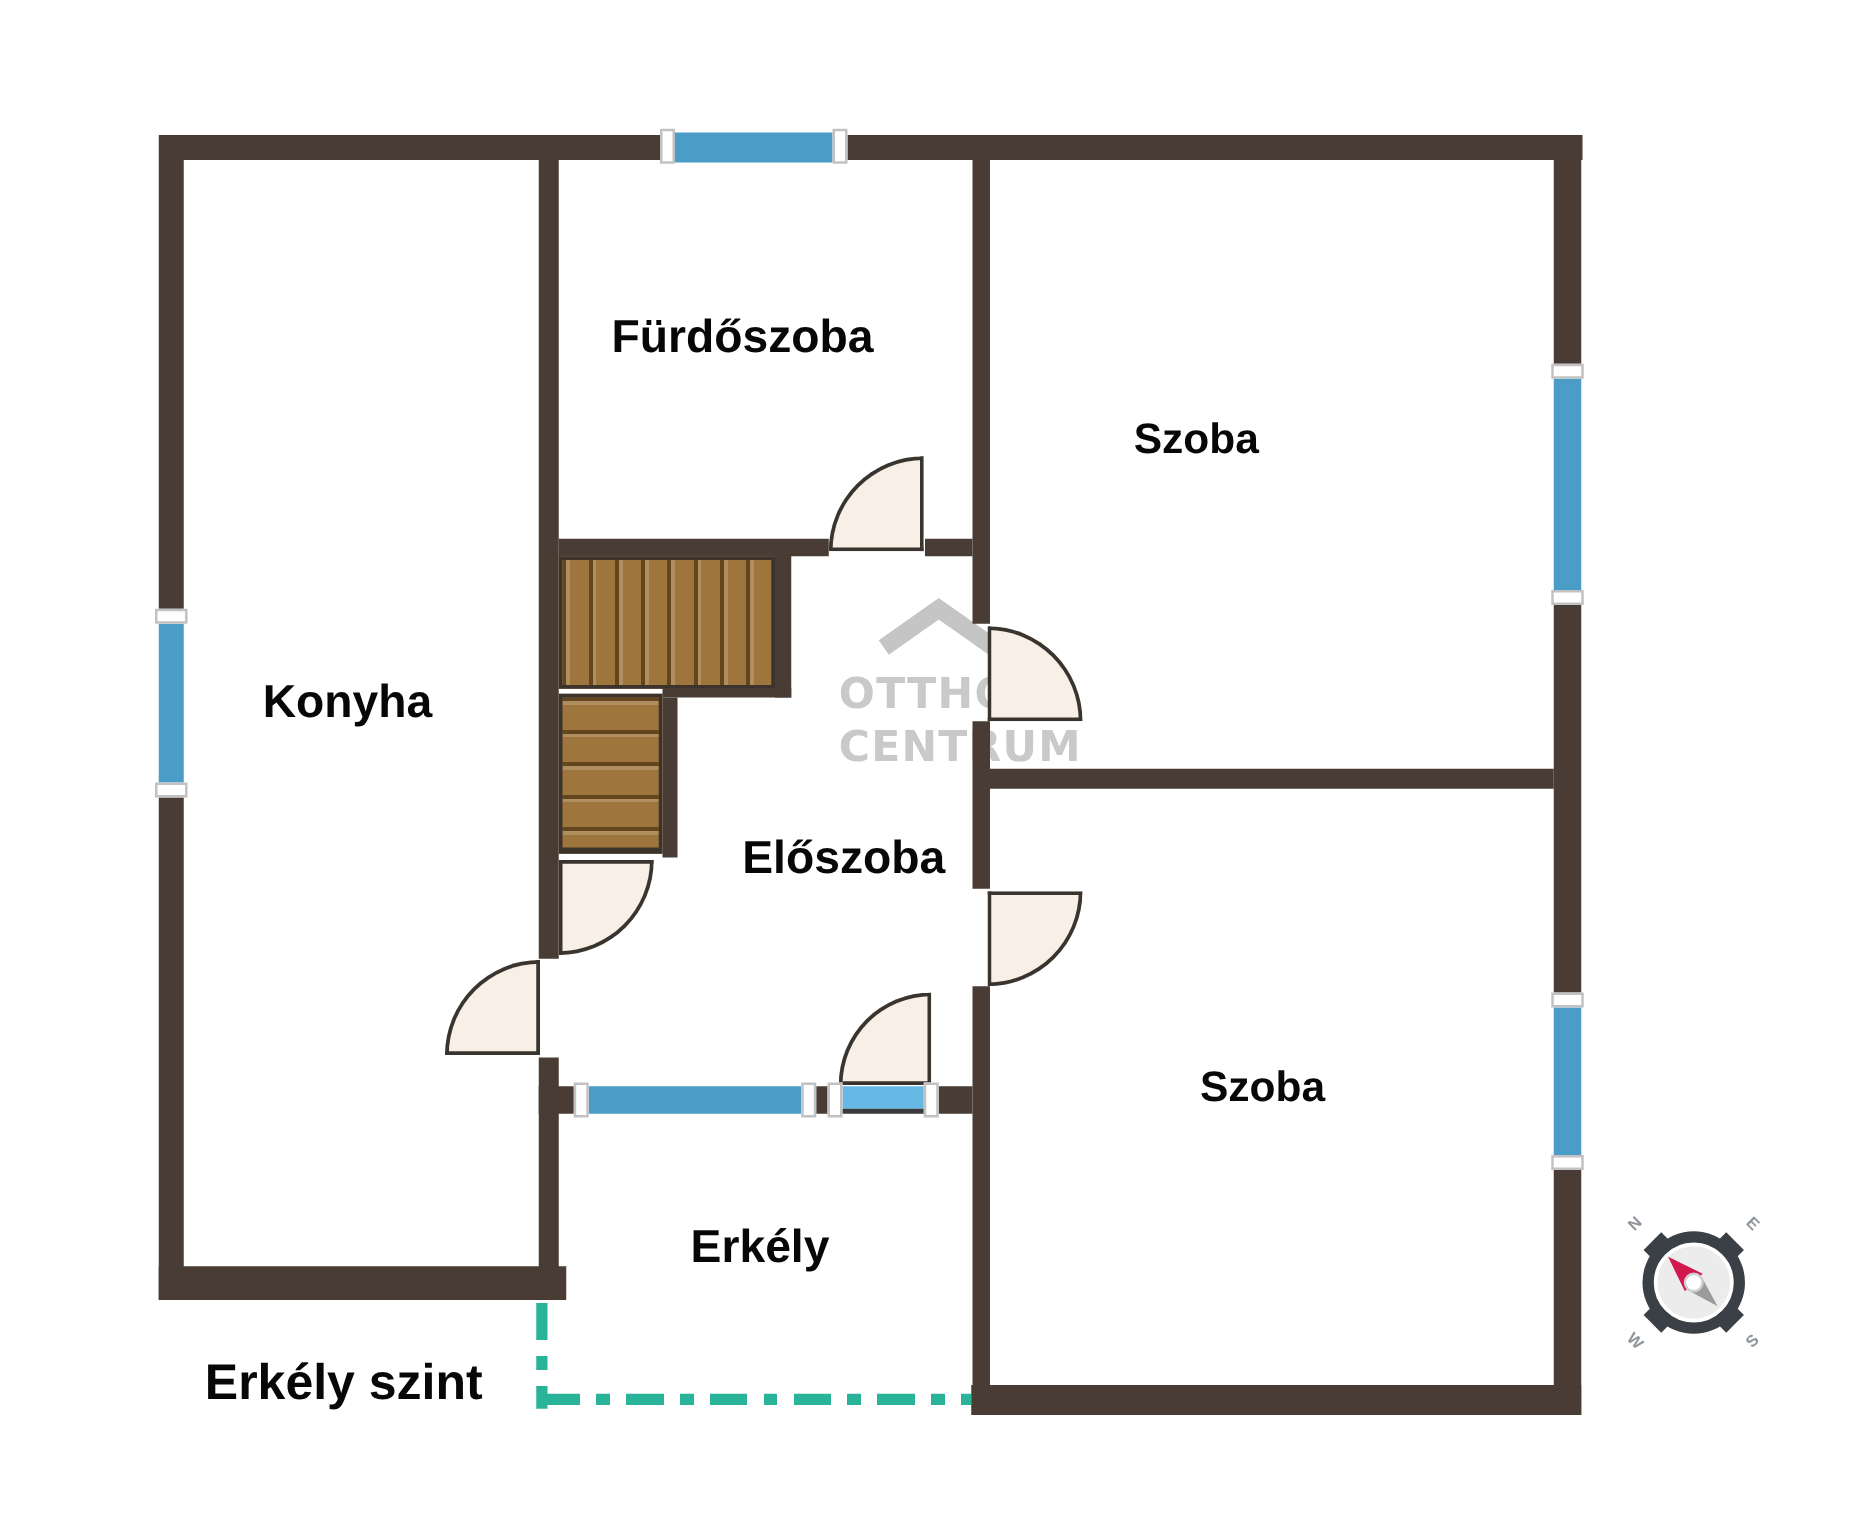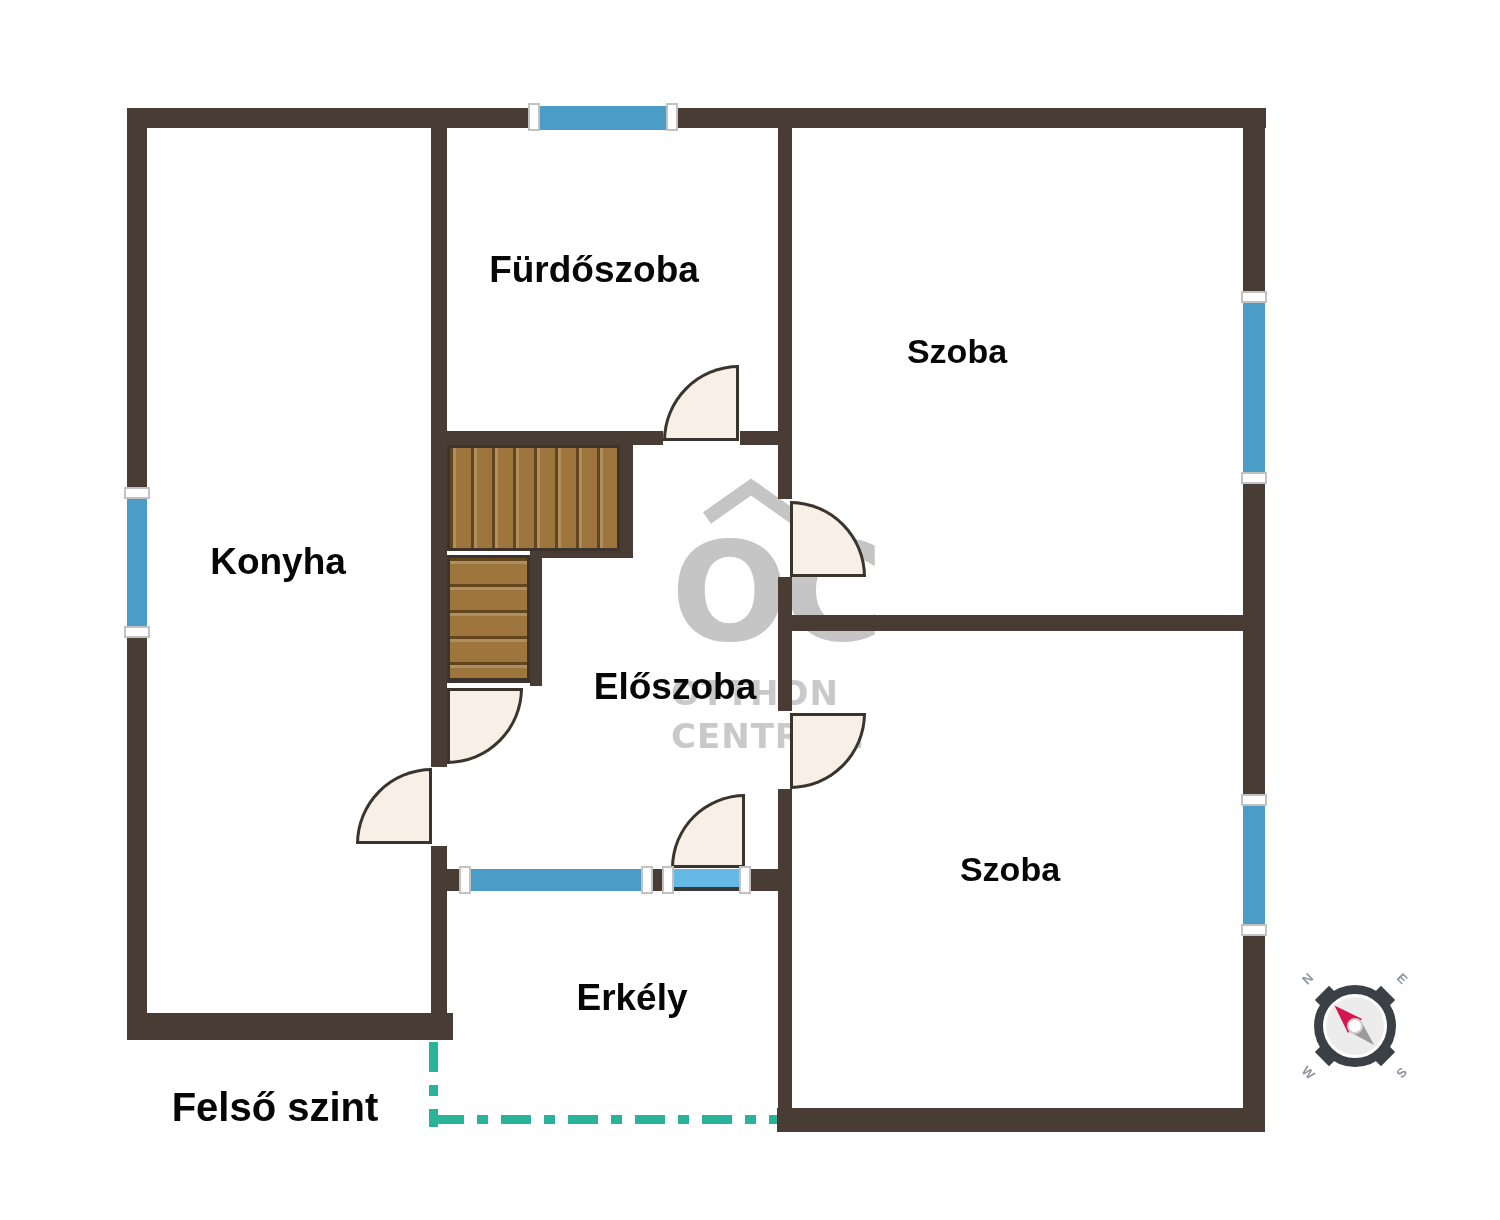--- a/index.html
+++ b/index.html
@@ -49,21 +49,20 @@
 </style>
 </head>
 <body>
 
 <div class="plan">
 
   <div class="wm" style="left:671px;top:478px;width:160px;">
     <svg class="roof-svg" width="104" height="46" viewBox="0 0 104 46">
       <polyline points="8,40 52,9 96,40" fill="none" stroke="#c5c5c5" stroke-width="14"></polyline>
     </svg>
-    <div class="wm-oc">OC</div>
     <div class="wm-line" style="margin-top:14px;">OTTHON</div>
     <div class="wm-line" style="margin-top:9px;">CENTRUM</div>
   </div>
 
   <div class="teal-v" style="left:429px;top:1042px;height:85px;"></div>
   <div class="teal-h" style="left:434px;top:1115px;width:343px;"></div>
 
   <div class="wall" style="left:127px;top:108px;width:1139px;height:20px;"></div>
   <div class="wall" style="left:127px;top:128px;width:20px;height:365px;"></div>
   <div class="wall" style="left:127px;top:630px;width:20px;height:410px;"></div>
@@ -119,22 +118,22 @@
   <div class="door rtl" style="left:356px;top:768px;width:76px;height:76px;"></div>
   <div class="door rtl" style="left:671px;top:794px;width:74px;height:74px;"></div>
 
   <div class="room-label" style="left:594px;top:270px;">
     <div>Fürdőszoba</div>
   </div>
   <div class="room-label" style="left:957px;top:352px;font-size:34px;">Szoba</div>
   <div class="room-label" style="left:278px;top:562px;">Konyha</div>
   <div class="room-label" style="left:675px;top:687px;">Előszoba</div>
   <div class="room-label" style="left:1010px;top:870px;font-size:34px;">Szoba</div>
-  <div class="room-label" style="left:632px;top:998px;">Erkély</div>
-  <div class="floor-label" style="left:275px;top:1107px;">Felső szint</div>
+  <div class="room-label" style="left:608px;top:998px;">Erkély</div>
+  <div class="floor-label" style="left:275px;top:1107px;">Erkély szint</div>
 
   <div class="compass">
     <div class="spike" style="left:24px;top:24px;"></div>
     <div class="spike" style="left:76px;top:24px;"></div>
     <div class="spike" style="left:24px;top:76px;"></div>
     <div class="spike" style="left:76px;top:76px;"></div>
     <div class="ring"></div>
     <div class="face"></div>
     <div class="needle">
       <div class="red"></div>

